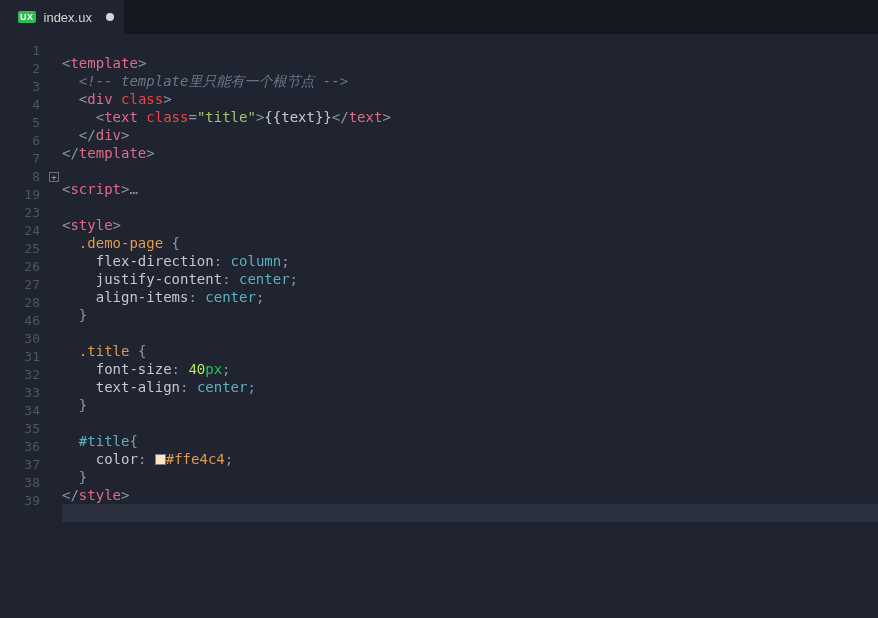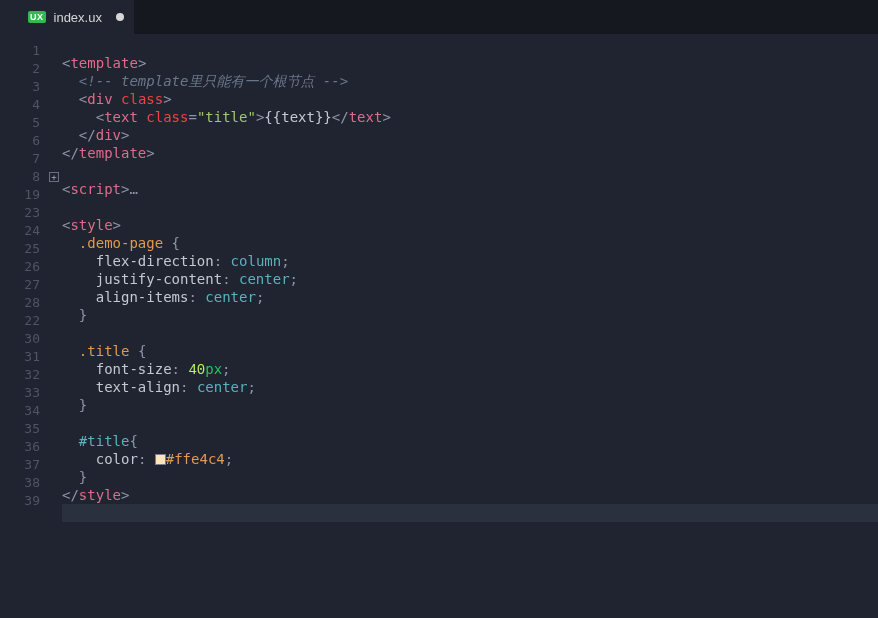--- a/index.html
+++ b/index.html
@@ -16,21 +16,21 @@
     height: 34px;
     background: #15181f;
     display: flex;
     align-items: stretch;
   }
   .tab {
     height: 34px;
     display: flex;
     align-items: center;
     gap: 8px;
-    padding: 0 10px 0 28px;
+    padding: 0 10px 0 18px;
     background: #1f2430;
     color: #d6d6d6;
     font-family: -apple-system, "Segoe UI", sans-serif;
     font-size: 13px;
     min-width: 120px;
   }
   .tab .ux-badge {
     display: inline-flex;
     align-items: center;
     justify-content: center;
@@ -120,21 +120,21 @@
       <div class="ln">6</div>
       <div class="ln">7</div>
       <div class="ln">8</div>
       <div class="ln">19</div>
       <div class="ln">23</div>
       <div class="ln">24</div>
       <div class="ln">25</div>
       <div class="ln">26</div>
       <div class="ln">27</div>
       <div class="ln">28</div>
-      <div class="ln">22</div>
+      <div class="ln">46</div>
       <div class="ln">30</div>
       <div class="ln">31</div>
       <div class="ln">32</div>
       <div class="ln">33</div>
       <div class="ln">34</div>
       <div class="ln">35</div>
       <div class="ln">36</div>
       <div class="ln">37</div>
       <div class="ln">38</div>
       <div class="ln">39</div>

